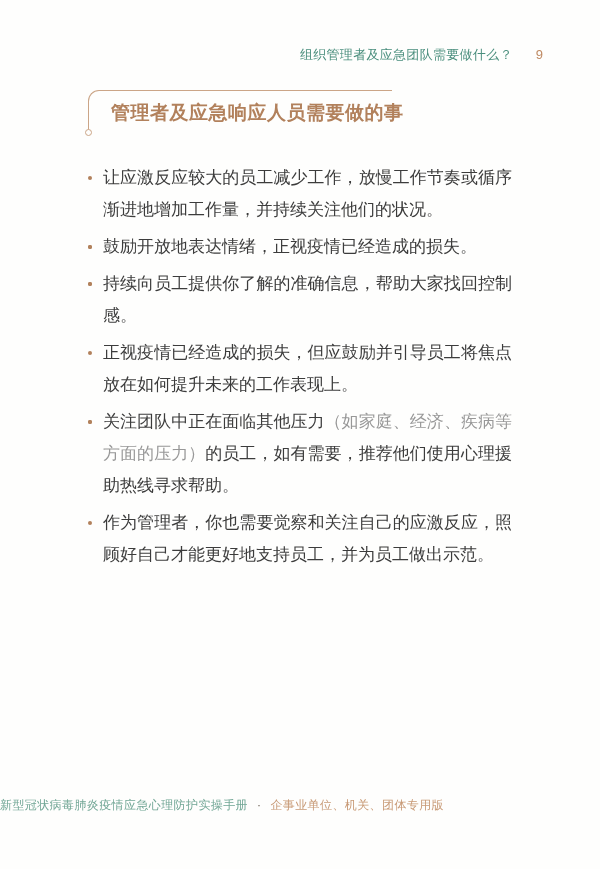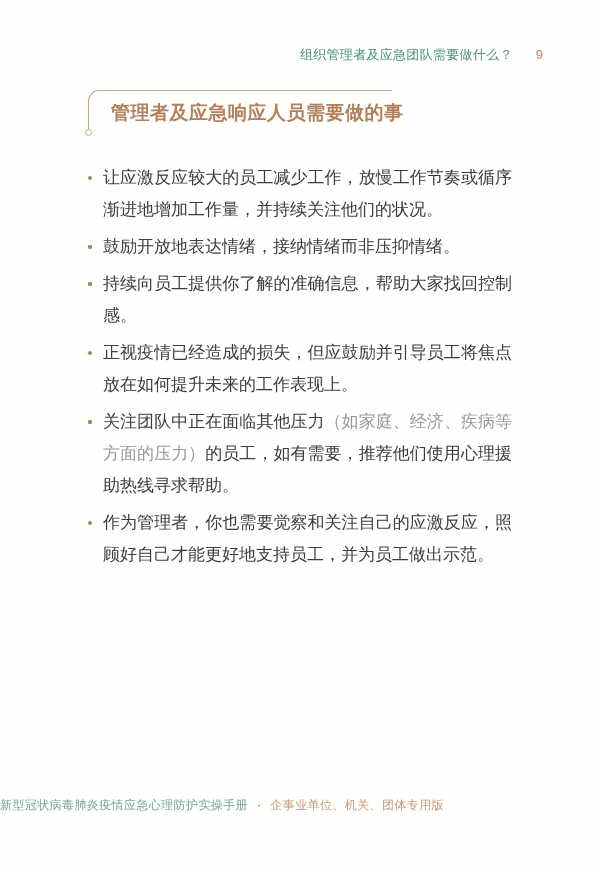--- a/index.html
+++ b/index.html
@@ -111,21 +111,21 @@
   <span class="running-title">组织管理者及应急团队需要做什么？</span><span class="page-num">9</span>
 </div>
 
 <div class="title-frame">
   <h1 class="section-title">管理者及应急响应人员需要做的事</h1>
 </div>
 
 <div class="bullet-list">
     <div class="li"><span class="dot"></span><span><span>让应激反应较大的员工减少工作，放慢工作节奏或循序渐进地增加工作量，并持续关注他们的状况。</span></span></div>
     <div class="li"><span class="dot"></span></div>
-    <div class="li"><span class="dot"></span><span><span>鼓励开放地表达情绪，接纳情绪而非压抑情绪。</span></span></div>
+    <div class="li"><span class="dot"></span><span><span>鼓励开放地表达情绪，正视疫情已经造成的损失。</span></span></div>
     <div class="li"><span class="dot"></span></div>
     <div class="li"><span class="dot"></span><span><span>持续向员工提供你了解的准确信息，帮助大家找回控制感。</span></span></div>
     <div class="li"><span class="dot"></span><span><span>正视疫情已经造成的损失，但应鼓励并引导员工将焦点放在如何提升未来的工作表现上。</span></span></div>
     <div class="li"><span class="dot"></span></div>
     <div class="li"><span class="dot"></span><span><span>关注团队中正在面临其他压力</span><span class="muted">（如家庭、经济、疾病等方面的压力）</span><span>的员工，如有需要，推荐他们使用心理援助热线寻求帮助。</span></span></div>
     <div class="li"><span class="dot"></span><span><span>作为管理者，你也需要觉察和关注自己的应激反应，照顾好自己才能更好地支持员工，并为员工做出示范。</span></span></div>
   </div>
 
 <div class="footer">
   <span class="footer-book">新型冠状病毒肺炎疫情应急心理防护实操手册</span><span class="footer-sep">·</span><span class="footer-edition">企事业单位、机关、团体专用版</span>

